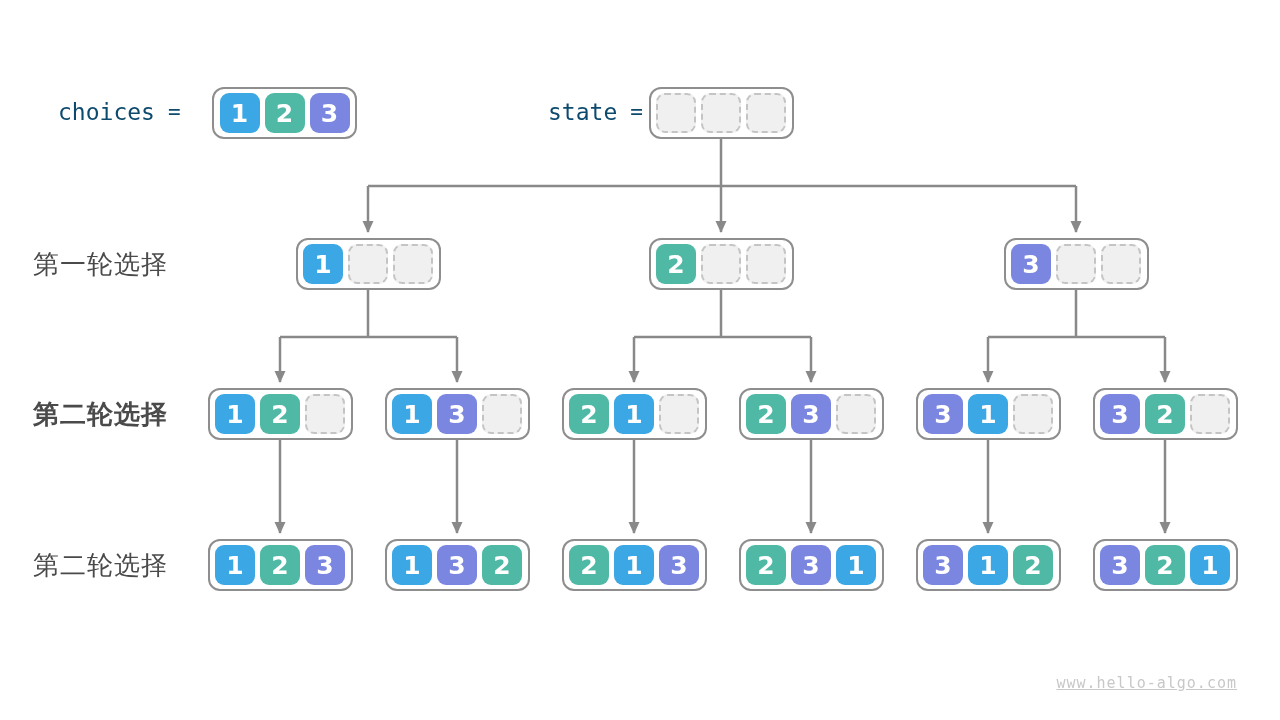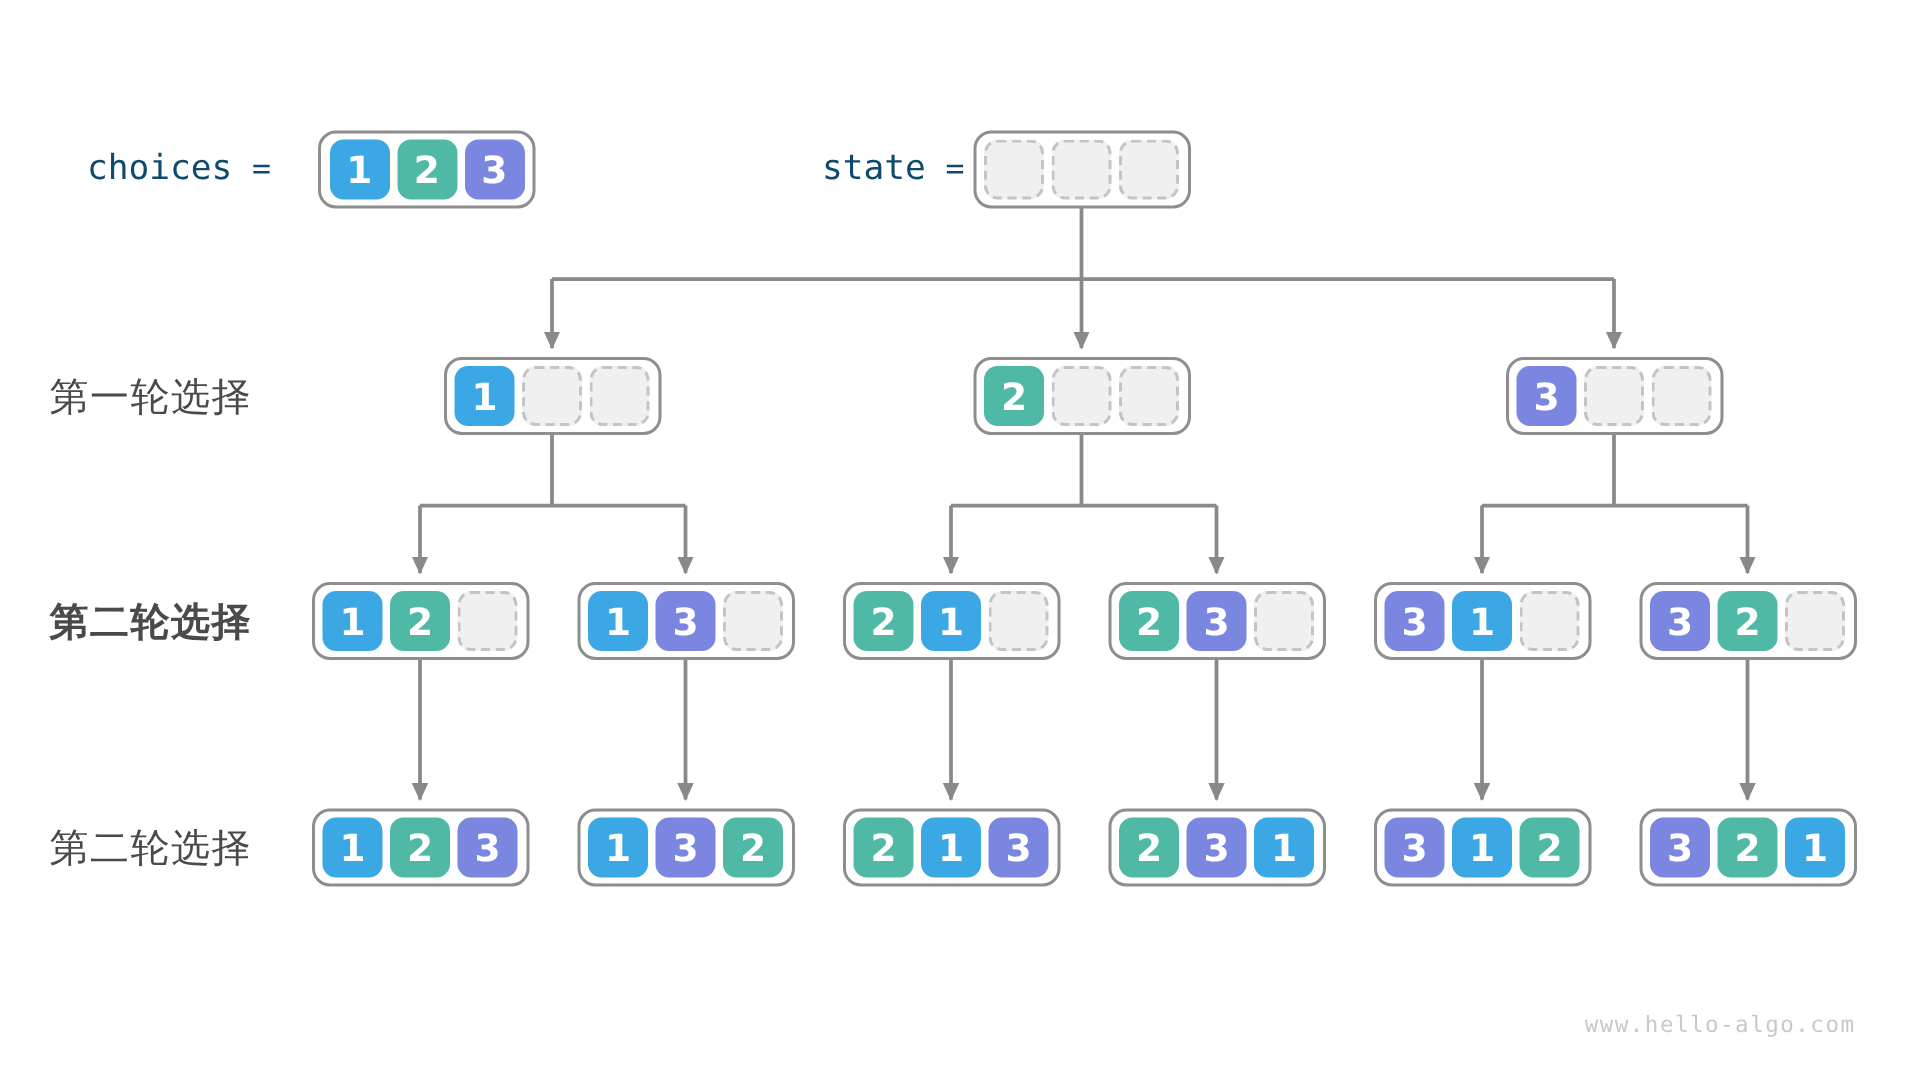--- a/index.html
+++ b/index.html
@@ -28,21 +28,21 @@
     font-weight:normal;font-size:23px;color:#0c4a6e;white-space:nowrap;
   }
   .eq{font-size:21px;}
   .row-label{
     position:absolute;left:33px;height:52px;display:flex;align-items:center;
     font-size:26px;color:#4a4a4a;letter-spacing:1px;white-space:nowrap;
   }
   .watermark{
     position:absolute;right:43px;top:674px;
     font-family:"DejaVu Sans Mono","Liberation Mono",monospace;
-    font-size:15px;color:#c8c8c8;letter-spacing:1px;
+    font-size:15px;color:#c8c8c8;letter-spacing:1px;text-decoration:underline;
   }
 </style>
 </head>
 <body>
 
 <div class="canvas">
 
   <svg id="arrow-layer" class="arrows" viewBox="0 0 1280 720">
     <defs>
       <marker id="ah" markerUnits="userSpaceOnUse" markerWidth="16" markerHeight="16" refX="11" refY="5.5" orient="auto">

